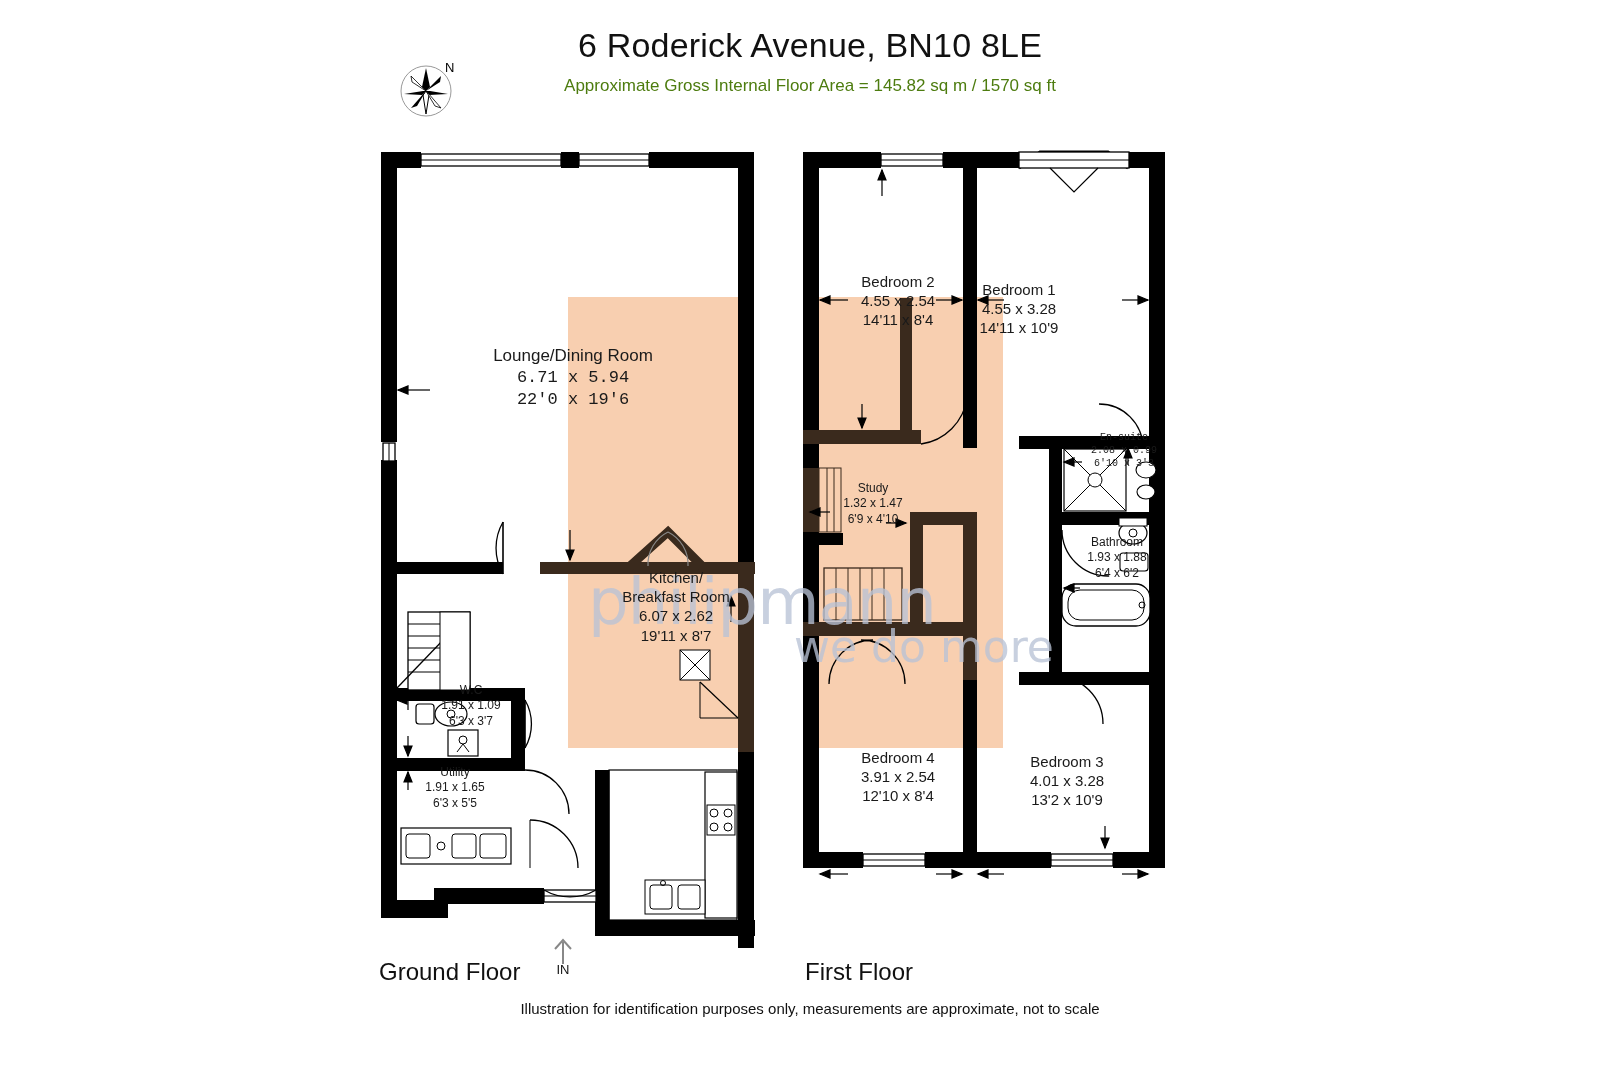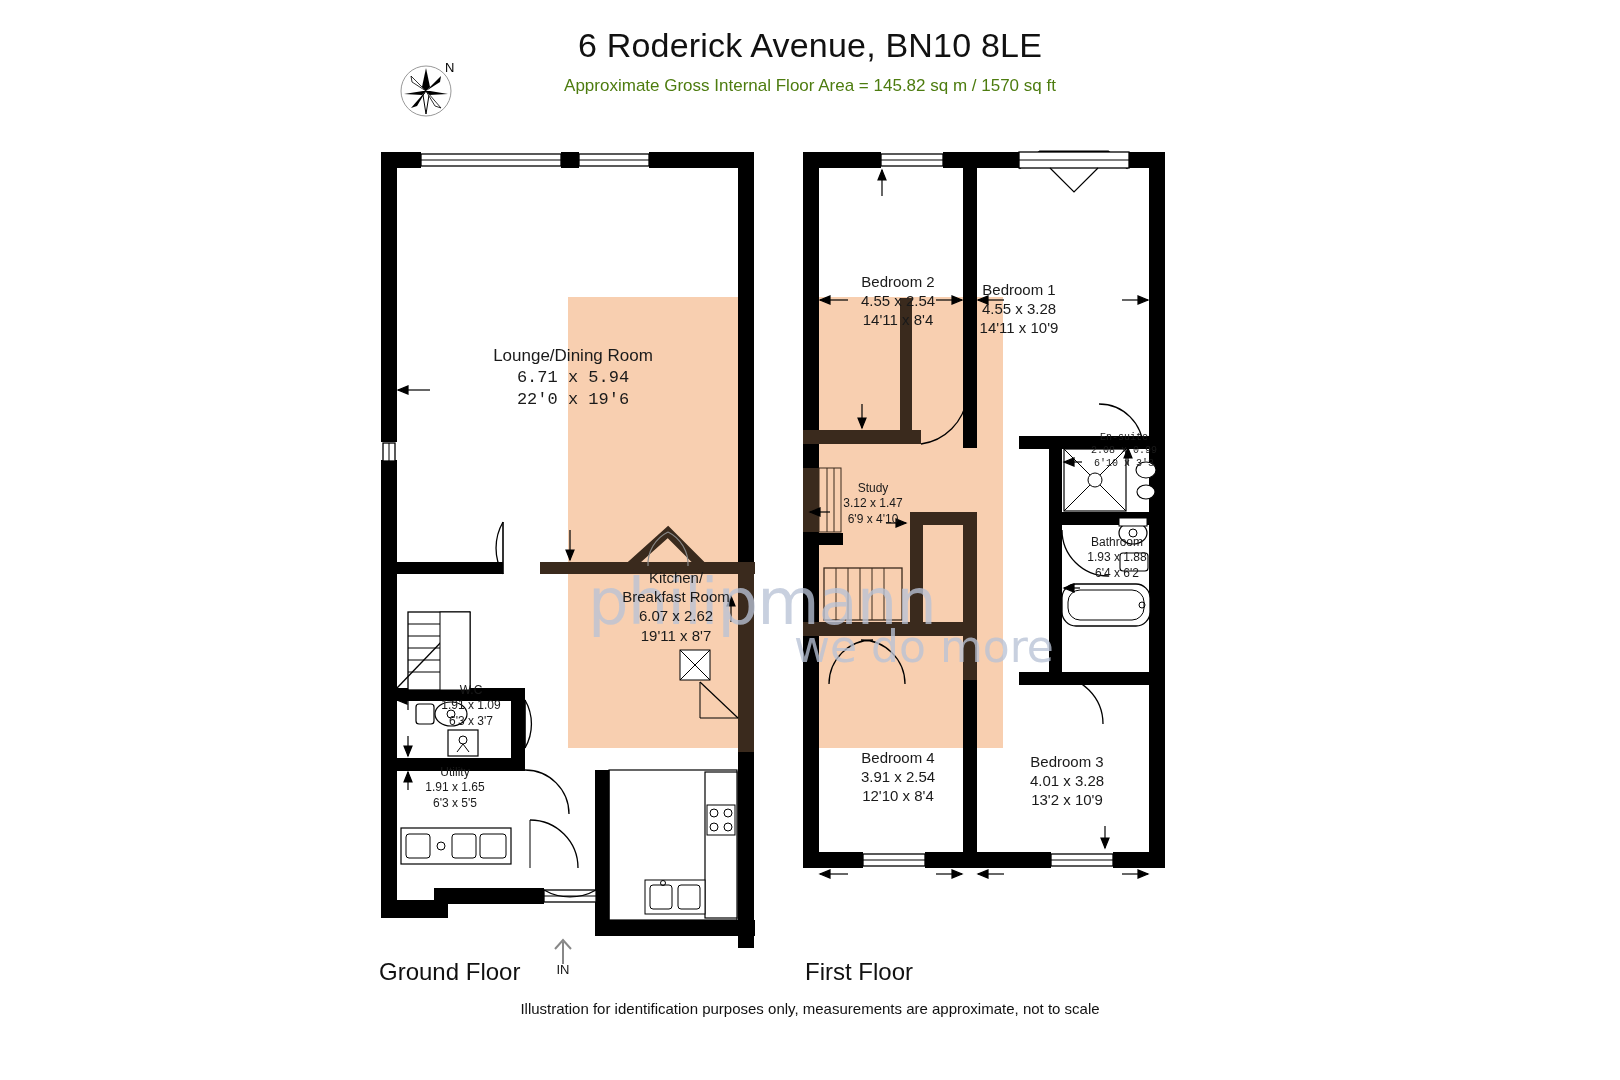--- a/index.html
+++ b/index.html
@@ -400,21 +400,21 @@
   </div>
 
   <div class="room" id="r-bed1" style="left:954px;top:272px;width:130px;margin-top:8px;">
     <div class="rname">Bedroom 1</div>
     <div class="rdim">4.55 x 3.28</div>
     <div class="rdim">14'11 x 10'9</div>
   </div>
 
   <div class="room mid" id="r-study" style="left:811px;top:481px;width:124px;">
     <div class="rname">Study</div>
-    <div class="rdim">3.12 x 1.47</div>
+    <div class="rdim">1.32 x 1.47</div>
     <div class="rdim">6'9 x 4'10</div>
   </div>
 
   <div class="room small" id="r-ensuite" style="left:1081px;top:432px;width:86px;font-family:Liberation Mono, monospace;">
     <div class="rname">En-suite</div>
     <div class="rdim">2.08 x 0.99</div>
     <div class="rdim">6'10 x 3'3</div>
   </div>
 
   <div class="room mid" id="r-bathroom" style="left:1071px;top:535px;width:92px;">

